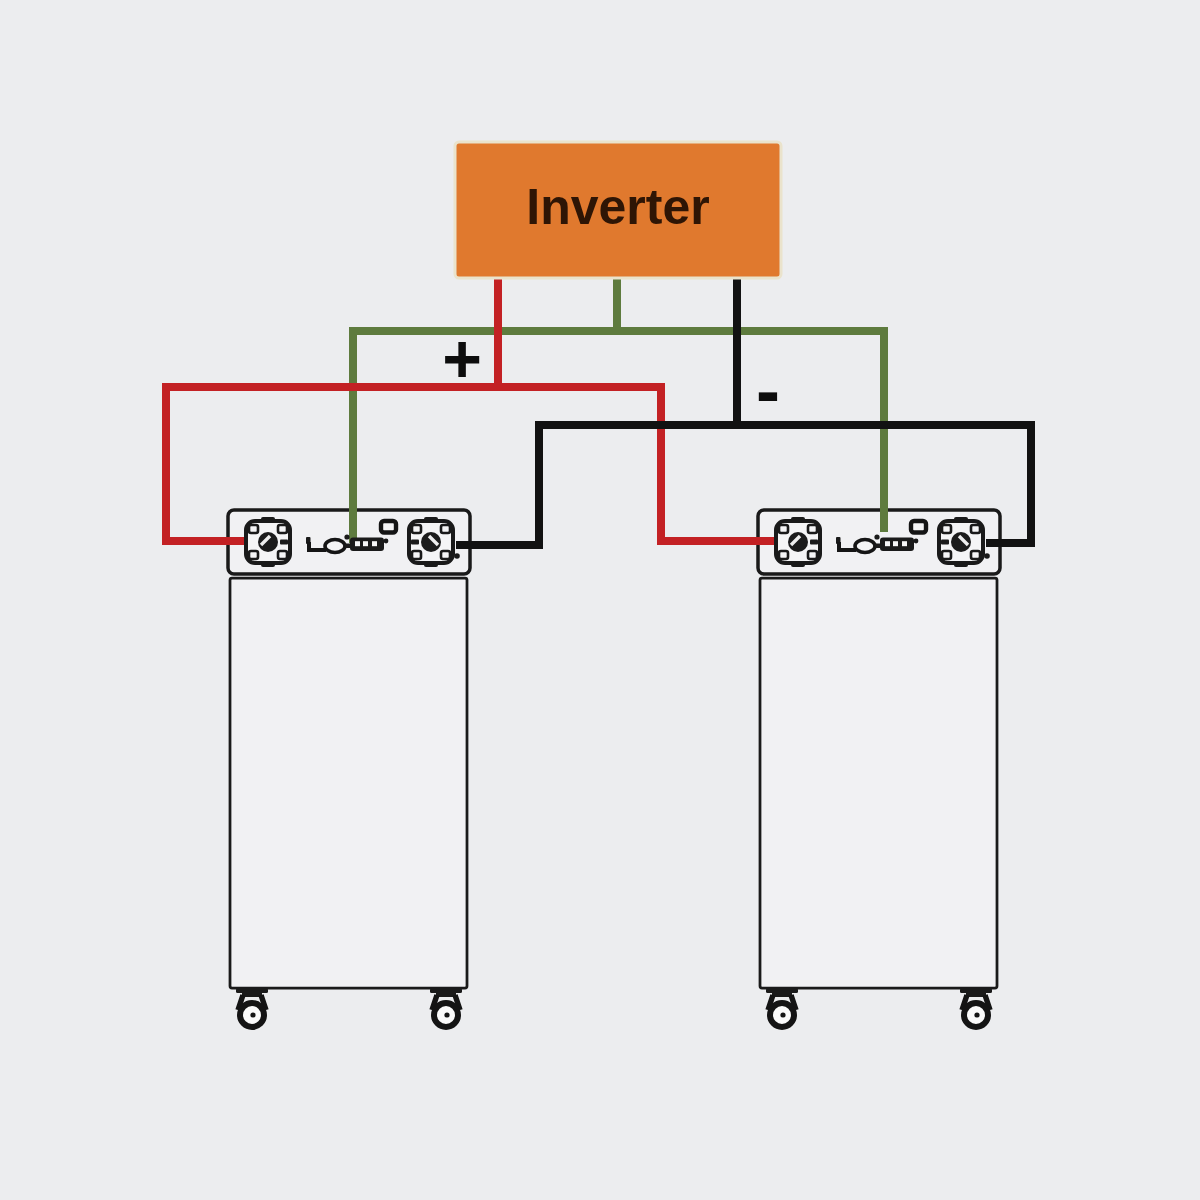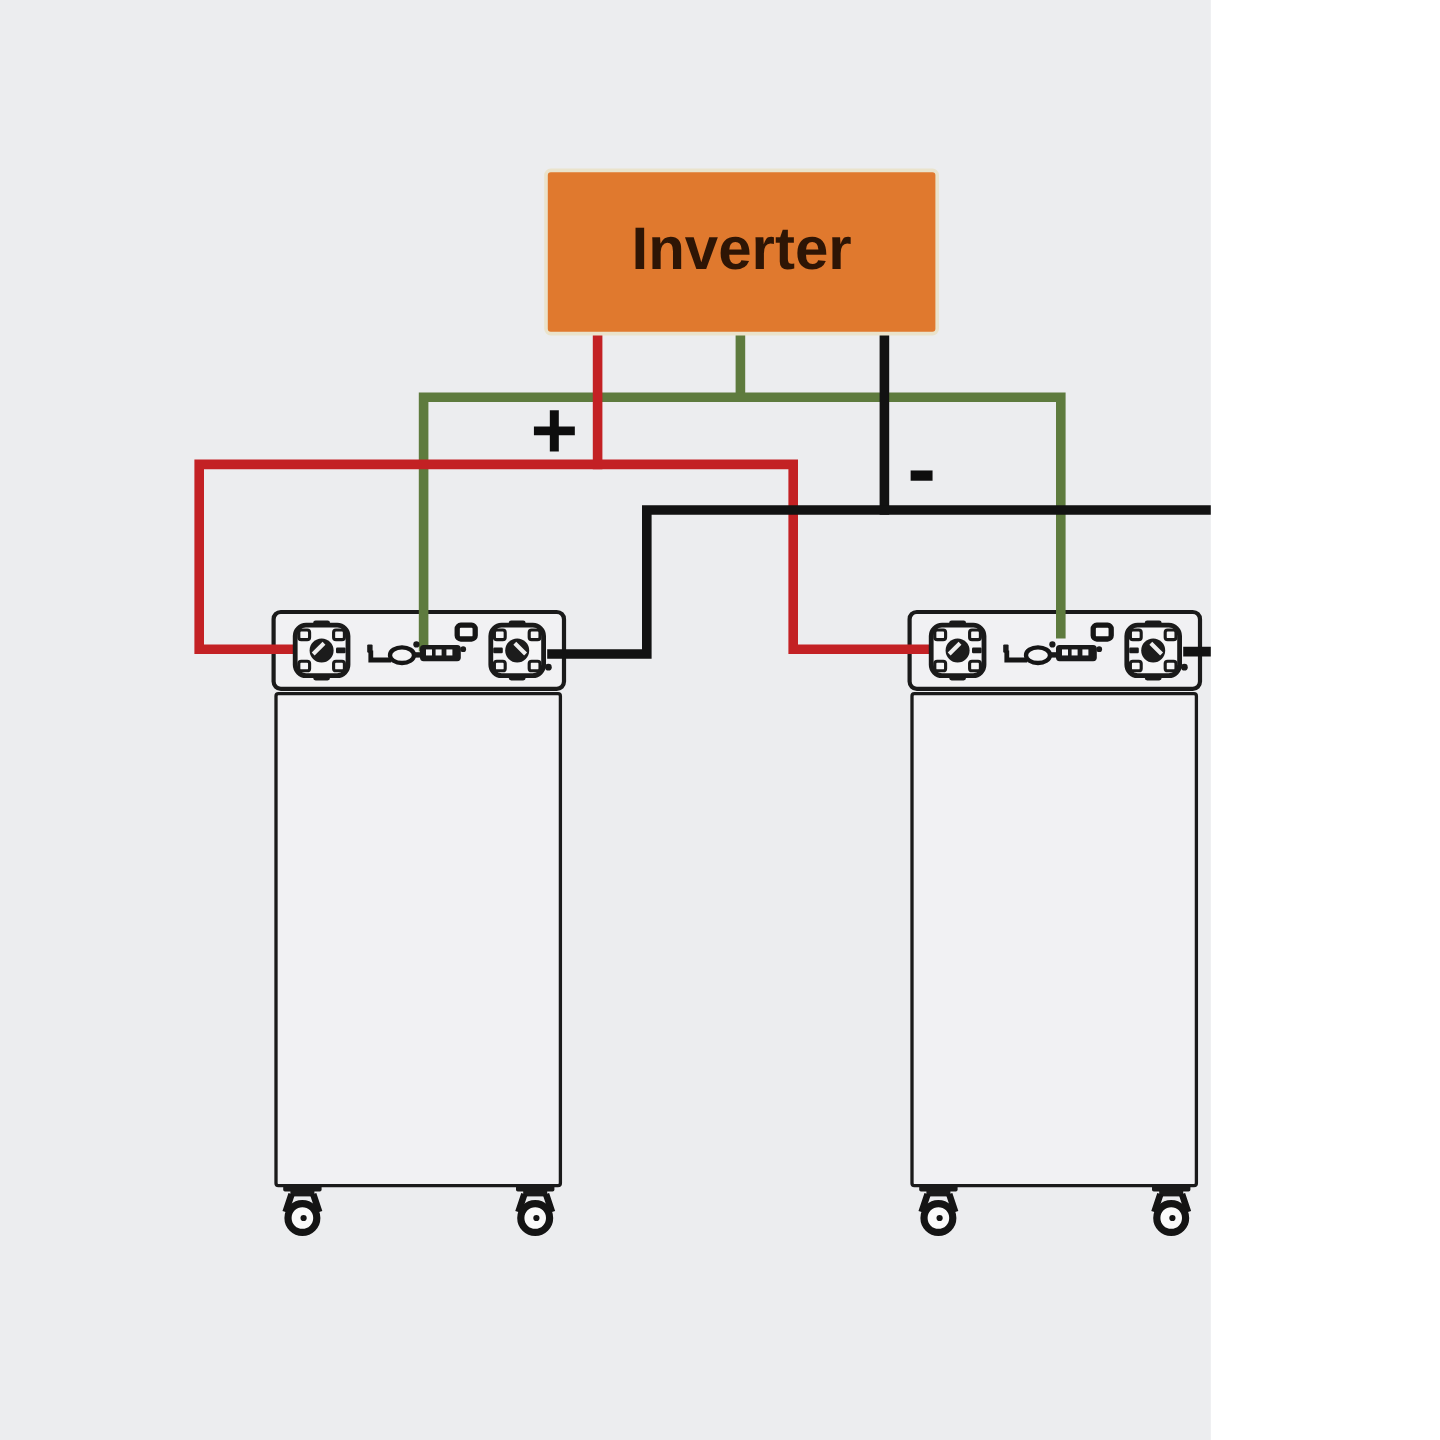--- a/index.html
+++ b/index.html
@@ -1,18 +1,18 @@
 <!DOCTYPE html>
 <html style="--background: #ECEDEF; --chassis_fill: #F1F1F3; --outline: #1A1A1A; --inverter_fill: #E0792E; --inverter_border: #EAE3CC; --inverter_text: #2E1505; --wire_positive: #C32124; --wire_negative: #121212; --wire_comm: #5E7B3E;"><head>
 <meta charset="utf-8">
 <style>
   html,body{margin:0;padding:0;background:#fff;}
   .stage{
     position:relative;
-    width:1009px;height:1200px;
+    width:1200px;height:1200px;
     background:var(--background,#ECEDEF);
     overflow:hidden;
     font-family:"Liberation Sans",sans-serif;
   }
   svg{display:block;}
   .chassis{fill:var(--chassis_fill,#F1F1F3);stroke:var(--outline,#1A1A1A);}
   .panel{stroke-width:3.5px;}
   .body{stroke-width:2.75px;}
   .wire{fill:none;stroke-width:8px;stroke-linecap:butt;stroke-linejoin:miter;}
   .wire-pos{stroke:var(--wire_positive,#C32124);}

